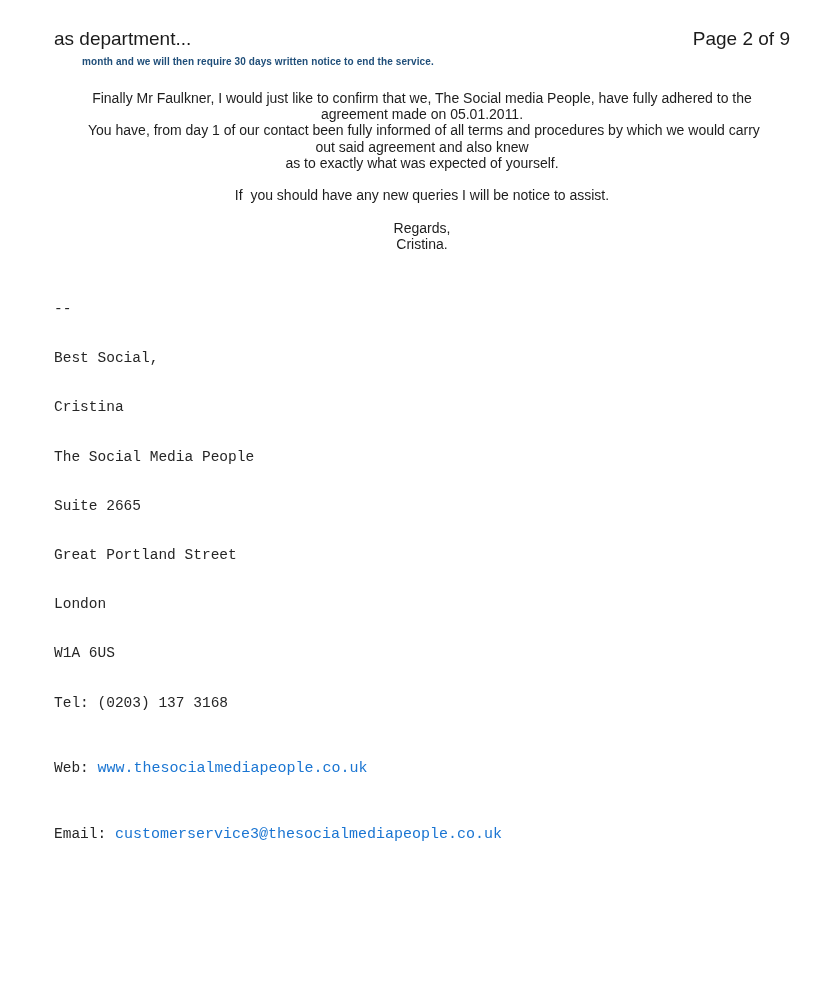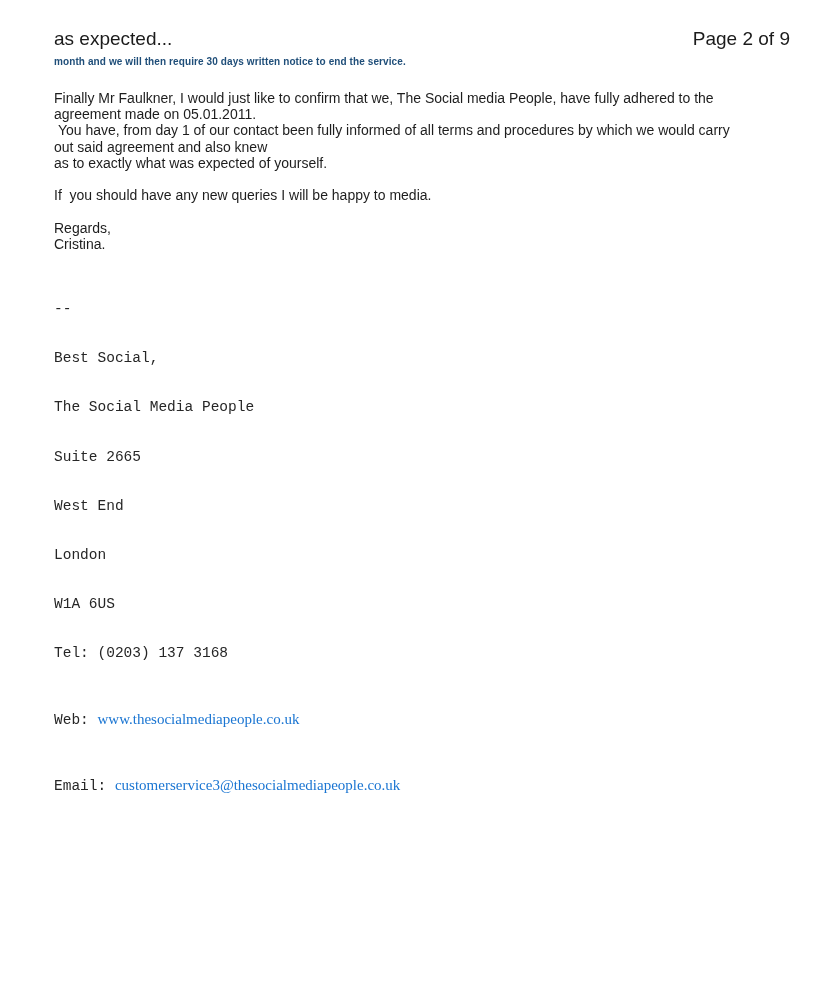--- a/index.html
+++ b/index.html
@@ -23,77 +23,80 @@
     align-items: baseline;
     font-size: 19px;
     color: #1b1b1b;
   }
   .notice {
     margin-top: 6px;
     font-size: 10px;
     font-weight: 600;
     letter-spacing: 0.1px;
     color: #1f4e79;
+    margin-left: 28px;
   }
   .letter {
     margin-top: 23px;
     font-size: 14px;
     line-height: 16.2px;
     color: #1d1d1d;
   }
   .para {
     white-space: pre-wrap;
     margin: 0 0 16.2px 0;
+    text-align: center;
   }
   .mono-block {
     font-family: "Liberation Mono", monospace;
     font-size: 14.5px;
     line-height: 16.4px;
     color: #262626;
     white-space: pre;
   }
   .mono-line { height: 16.4px; }
   .mono-label { white-space: pre; }
   .link {
-    font-family: Liberation Serif, serif;
+    font-family: Liberation Mono, monospace;
     font-size: 15px;
     color: #1a75d2;
     text-decoration: none;
     cursor: pointer;
   }
 </style>
 </head>
 <body>
 
 <div class="page">
 
   <div class="header-row">
-    <span>as expected...</span>
+    <span>as department...</span>
     <span>Page 2 of 9</span>
   </div>
 
   <div class="notice">month and we will then require 30 days written notice to end the service.</div>
 
   <div class="letter">
     <p class="para">Finally Mr Faulkner, I would just like to confirm that we, The Social media People, have fully adhered to the
 agreement made on 05.01.2011.
  You have, from day 1 of our contact been fully informed of all terms and procedures by which we would carry
 out said agreement and also knew
 as to exactly what was expected of yourself.</p>
-    <p class="para">If  you should have any new queries I will be happy to media.</p>
+    <p class="para">If  you should have any new queries I will be notice to assist.</p>
     <p class="para">Regards,
 Cristina.</p>
   </div>
 
   <div class="mono-block">
     <div class="mono-line">--</div>
     <div class="mono-line">Best Social,</div>
+    <div class="mono-line">Cristina</div>
     <div class="mono-line">The Social Media People</div>
     <div class="mono-line">Suite 2665</div>
-    <div class="mono-line">West End</div>
+    <div class="mono-line">Great Portland Street</div>
     <div class="mono-line">London</div>
     <div class="mono-line">W1A 6US</div>
     <div class="mono-line">Tel: (0203) 137 3168</div>
 
     <div class="mono-line"><span class="mono-label">Web: </span><a class="link">www.thesocialmediapeople.co.uk</a></div>
 
     <div class="mono-line"><span class="mono-label">Email: </span><a class="link">customerservice3@thesocialmediapeople.co.uk</a></div>
 
     
 

